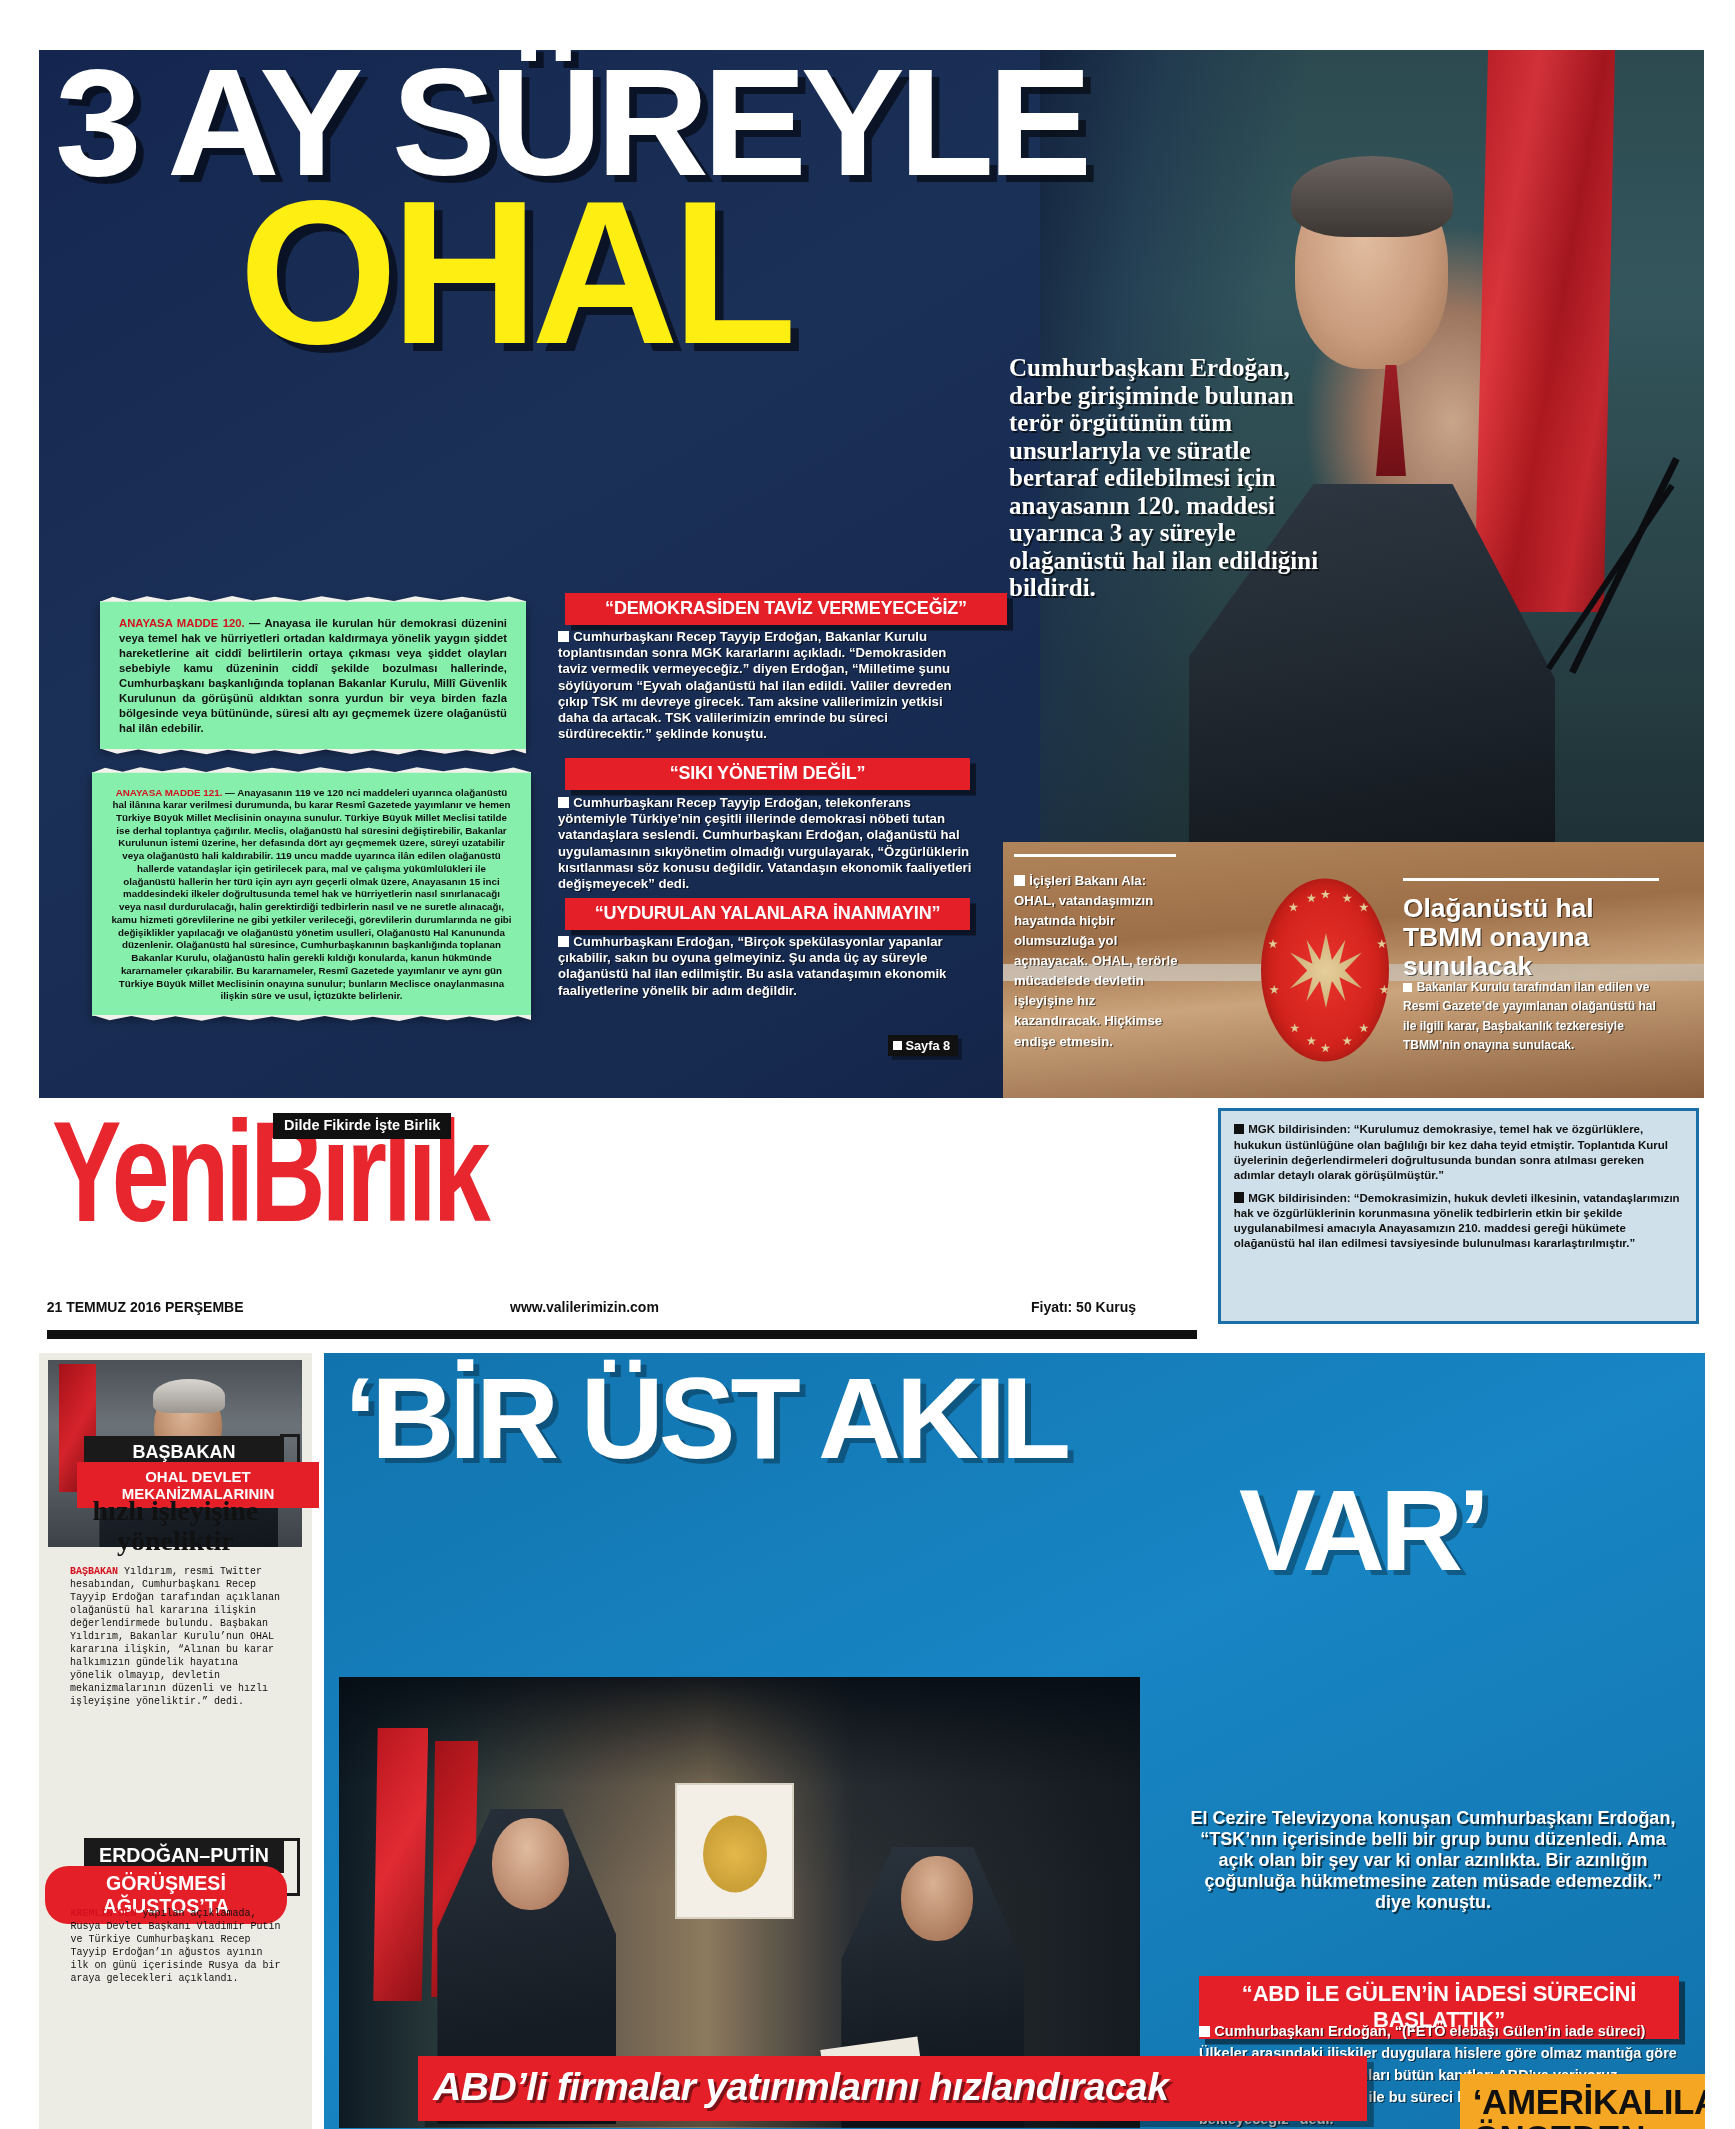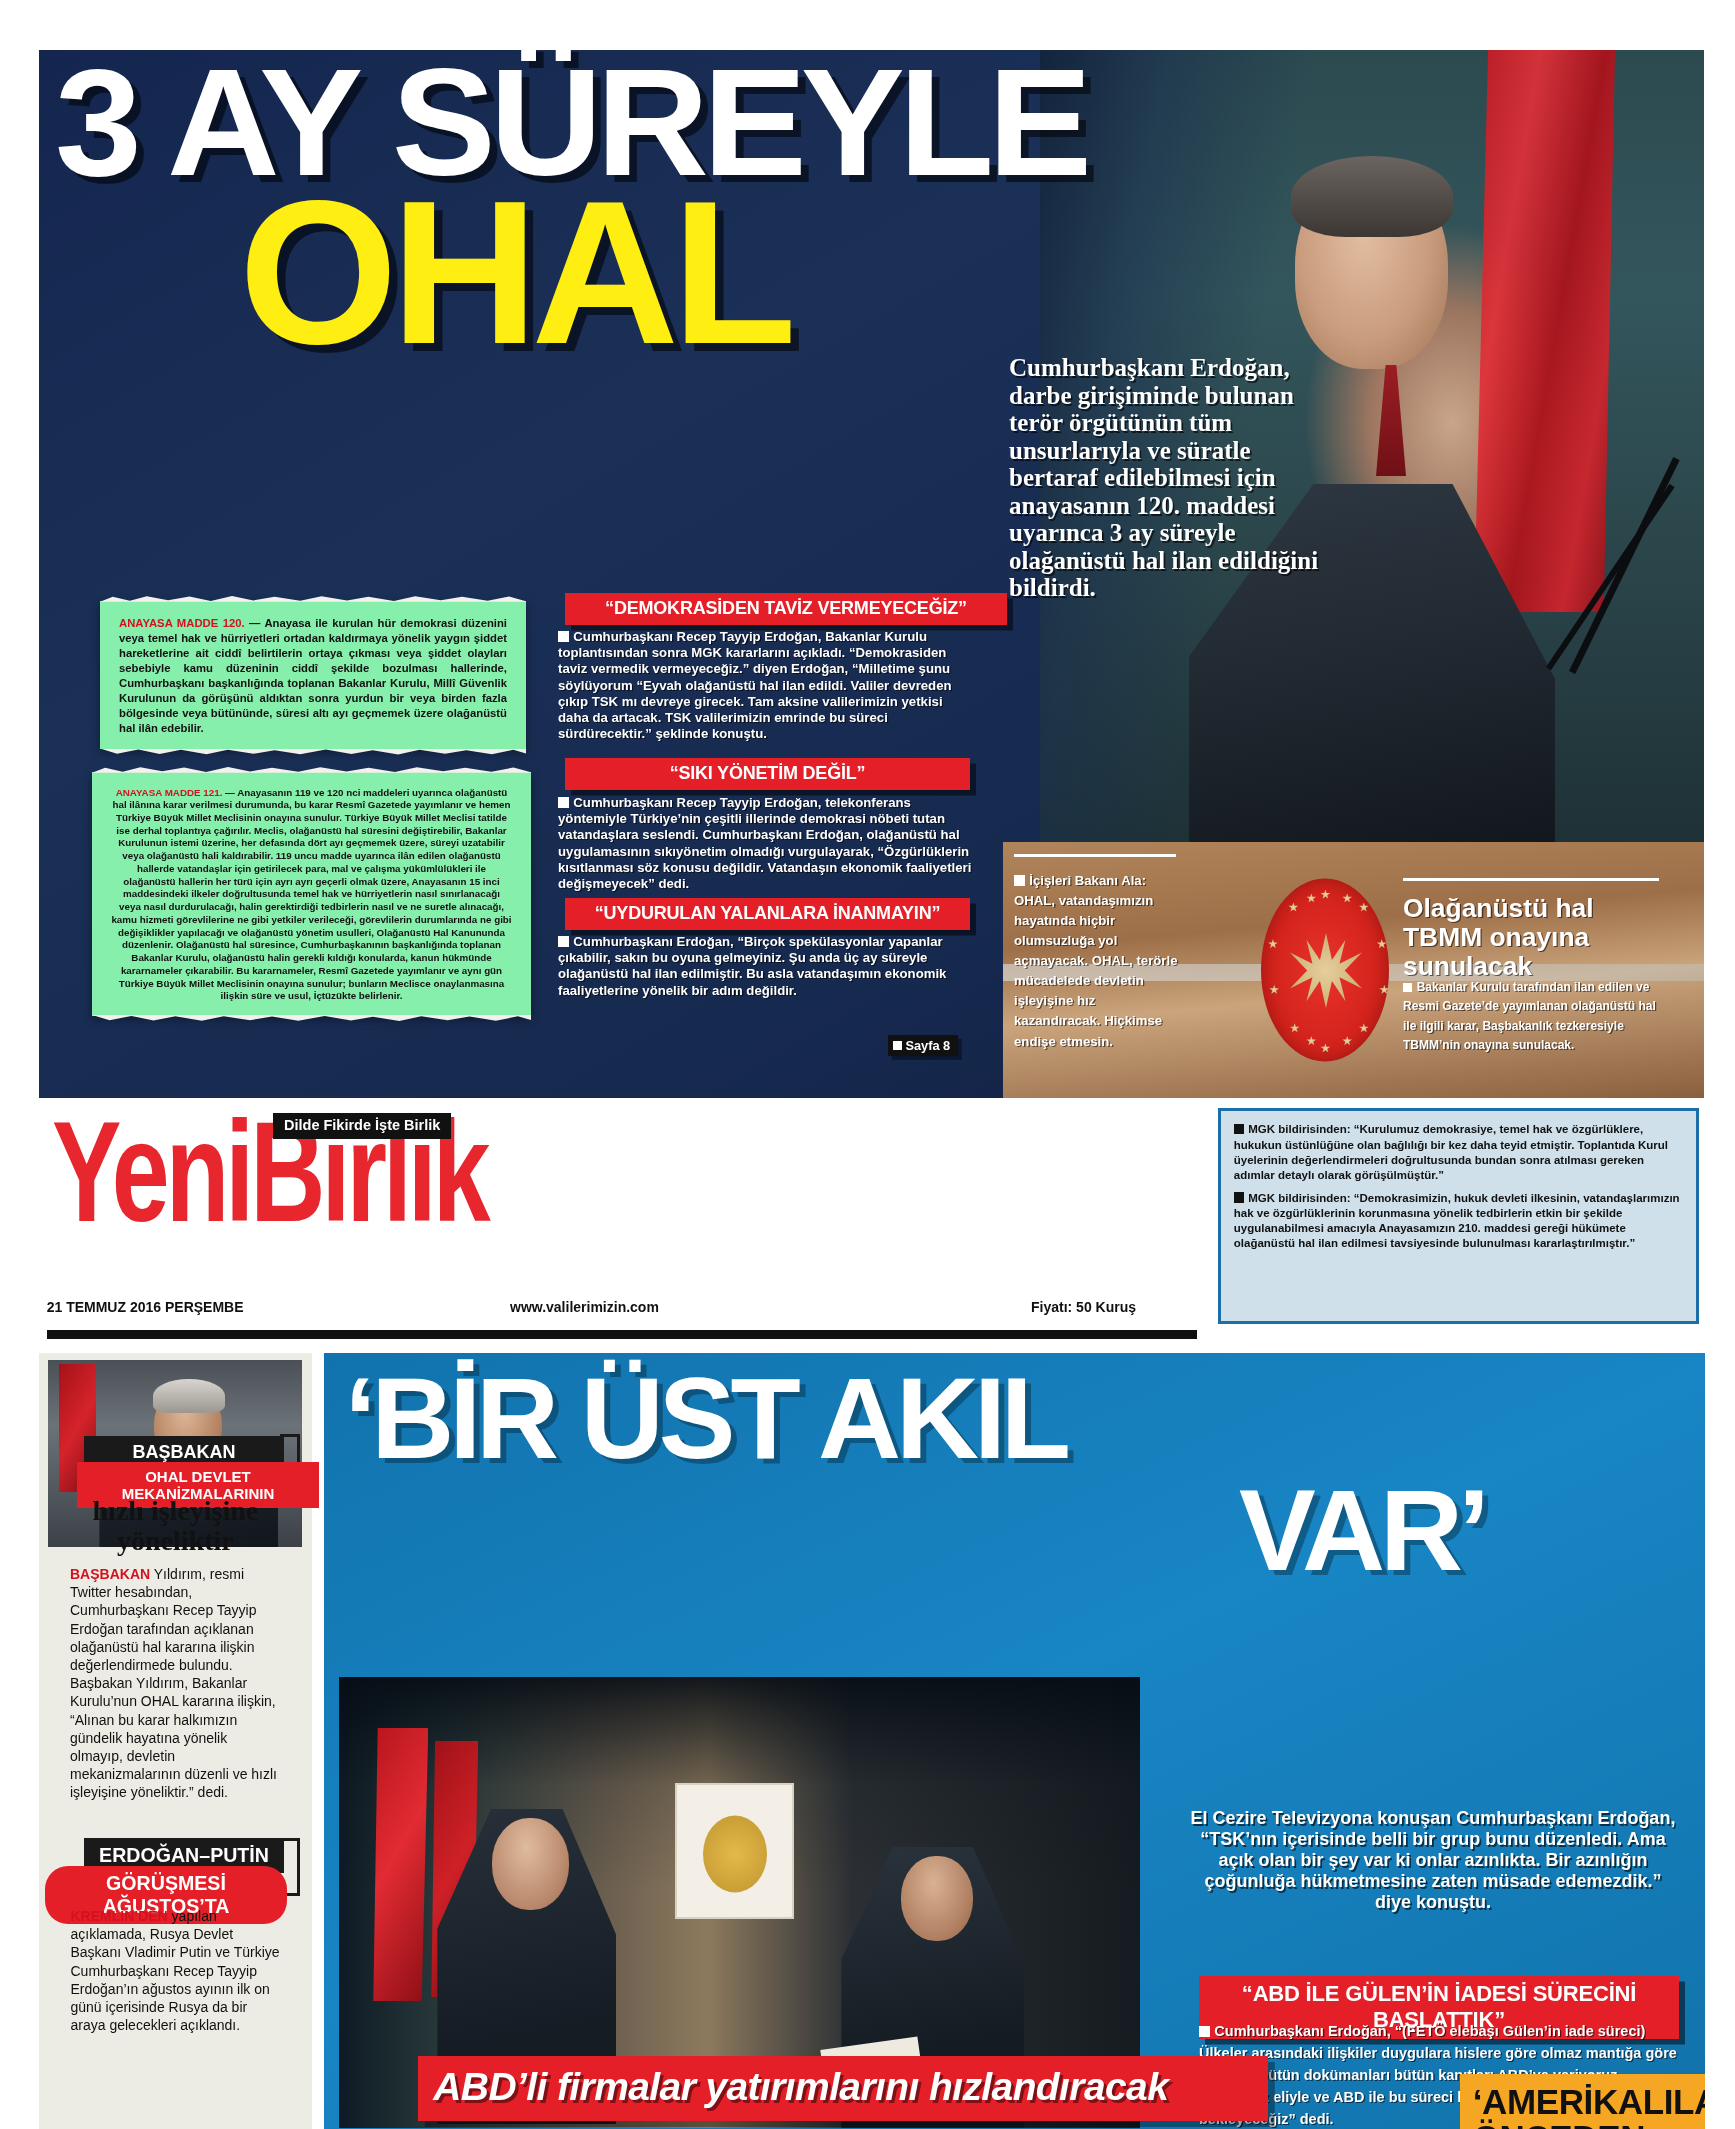--- a/index.html
+++ b/index.html
@@ -230,21 +230,21 @@
     border-radius:48%; background: radial-gradient(ellipse at 45% 32%, #d9b293,#ae7d60 70%,#8a5c42); }
   .mp-paper { position:absolute; left:485px; top:366px; width:98px; height:60px; background:#efeae0; transform:rotate(-8deg);}
 
   .elcezire {
     position:absolute; left:864px; top:455px; width:490px;
     color:#fff; font-weight:900; font-size:18px; line-height:1.16; text-align:center;
     text-shadow: 1.7px 1.7px 0 rgba(0,0,0,.62);
   }
 
   .abd-banner {
-    position:absolute; left:94px; top:703px; width:850px;
+    position:absolute; left:94px; top:703px; width:949px;
     background:#e41f28; color:#fff;
     font-size:39px; font-weight:900; font-style: italic;
     padding: 8.5px 12.8px 12px 15.3px; letter-spacing:-0.6px;
     text-shadow: 3px 3px 0 rgba(0,0,0,.45);
     box-shadow: 6.8px 6px 0 rgba(0,0,0,.35);
   }
 
   .yellow-box {
     position:absolute; left:1136px; top:721px; width:353px;
     background:#f5a623; padding: 10.2px 11px 11px 12.8px;
@@ -270,21 +270,21 @@
   .sb-tie { position:absolute; left:135px; top:101px; width:14.5px; height:47px;
     background: linear-gradient(180deg,#a8131c,#6c0b11); clip-path:polygon(30% 0,70% 0,100% 100%,0 100%);}
 
   .blk-bar { position:absolute; background:#1a1a1a; color:#fff; font-weight:900; }
   .red-bar2 { position:absolute; background:#e41f28; color:#fff; font-weight:900; }
   .serif-head {
     position:absolute; font-family:"Liberation Serif", serif; font-weight:700;
     color:#111; text-align:center; line-height:1.06;
   }
   .sb-body {
-    position:absolute; font-family:Liberation Sans, sans-serif; font-size:14px;
+    position:absolute; font-family:Liberation Mono, monospace; font-size:10px;
     line-height:1.30; color:#111;
   }
   .dropcap { color:#d4111f; font-weight:700; }
   .bracket {
     position:absolute; border:3px solid #1a1a1a; border-left:none;
   }
 </style>
 </head>
 <body>
 

